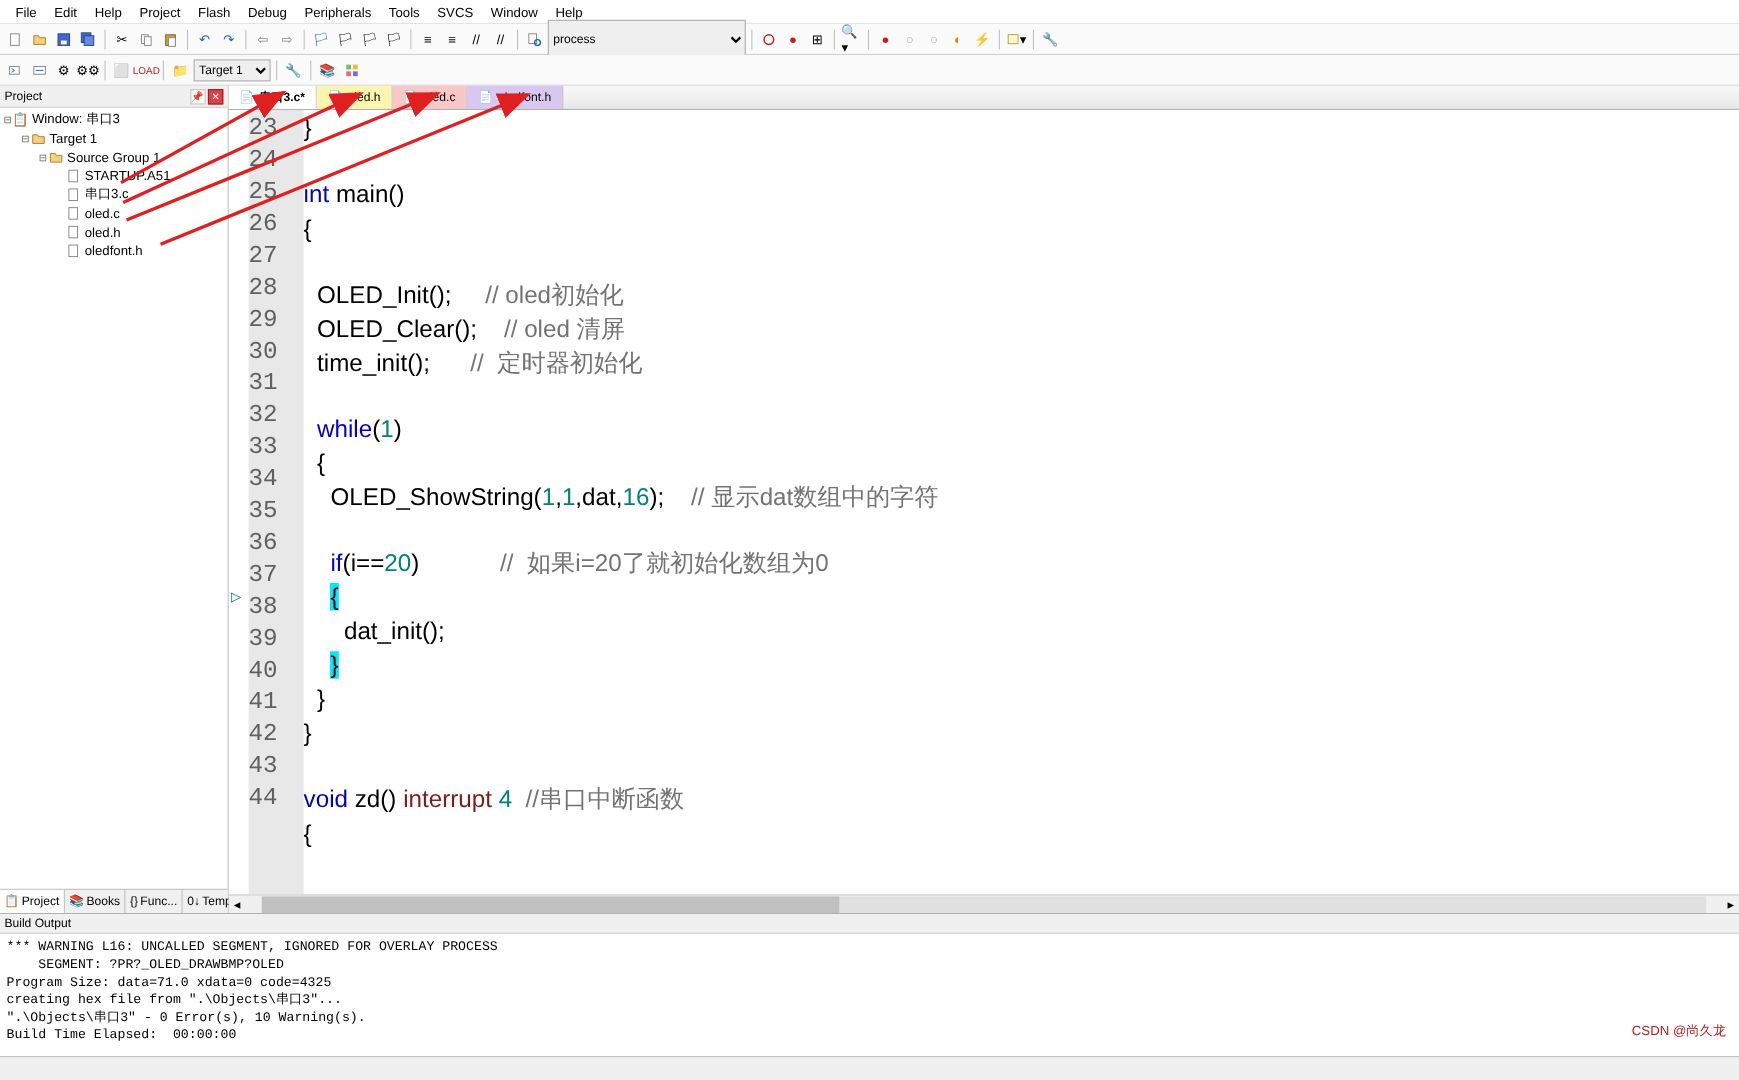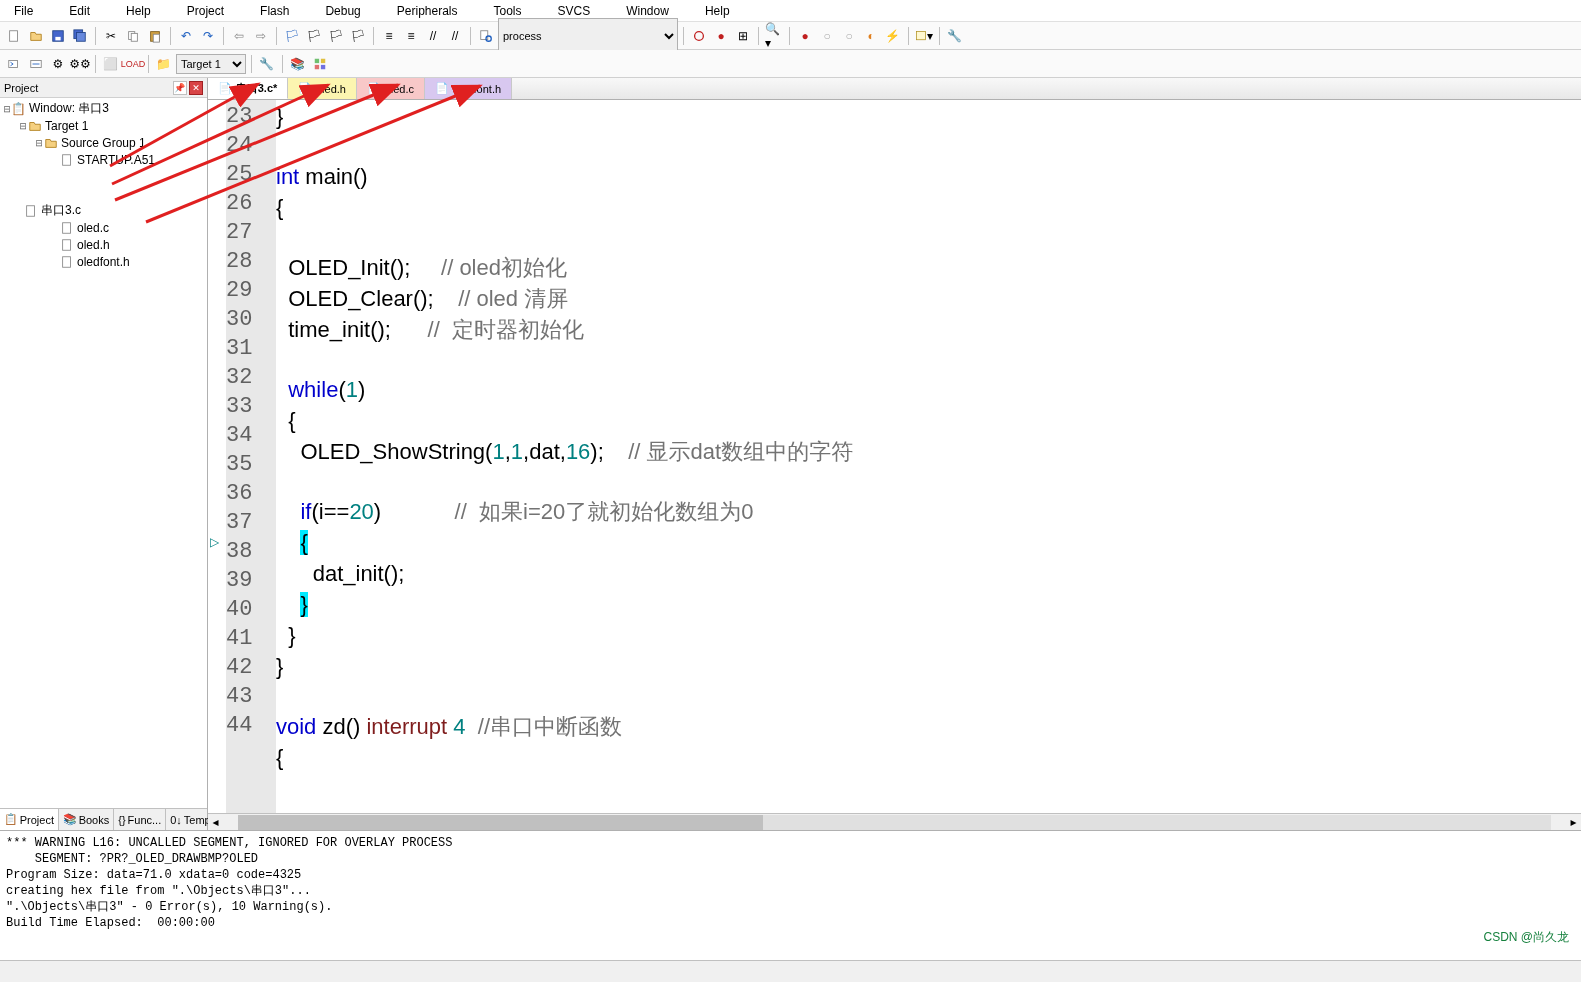--- a/index.html
+++ b/index.html
@@ -1,17 +1,17 @@
 <!DOCTYPE html>
 <html><head>
 <meta charset="utf-8">
 <style>
 * { margin:0; padding:0; box-sizing:border-box; font-family:"Microsoft YaHei",Tahoma,sans-serif; }
 body { font-size:12px; background:#f5f5f5; color:#000; width:1581px; height:982px; display:flex; flex-direction:column; overflow:hidden; position:relative; }
-.menu-bar { background:#fff; border-bottom:1px solid #e0e0e0; height:22px; display:flex; align-items:center; padding:0 6px; gap:20px; }
+.menu-bar { background:#fff; border-bottom:1px solid #e0e0e0; height:22px; display:flex; align-items:center; padding:0 6px; gap:0; }
 .menu-item { padding:2px 8px; cursor:pointer; }
 .toolbar { background:#fafafa; border-bottom:1px solid #d0d0d0; height:28px; display:flex; align-items:center; padding:0 4px; gap:2px; }
 .tb-btn { width:20px; height:20px; display:inline-flex; align-items:center; justify-content:center; border:1px solid transparent; cursor:pointer; border-radius:2px; }
 .tb-sep { width:1px; height:18px; background:#c0c0c0; margin:0 3px; }
 .tb-combo { height:36px; width:180px; border:1px solid #b0b0b0; font-size:11px; }
 .tb-combo-sm { height:20px; width:70px; border:1px solid #b0b0b0; font-size:11px; }
 .main-row { flex:1; display:flex; min-height:0; }
 .sidebar { width:208px; background:#fff; border-right:1px solid #b0b0b0; display:flex; flex-direction:column; }
 .panel-title { background:#f0f0f0; border-bottom:1px solid #d0d0d0; height:20px; display:flex; align-items:center; padding:0 4px; font-size:11px; }
 .panel-title .spacer { flex:1; }
@@ -42,21 +42,21 @@
 .interrupt { color:#7f1d1d; }
 .scroll-h { height:17px; background:#f0f0f0; border-top:1px solid #c0c0c0; display:flex; align-items:center; }
 .scroll-h .track { flex:1; height:15px; background:#e0e0e0; position:relative; margin:0 15px; }
 .scroll-h .thumb { position:absolute; left:0; width:40%; height:100%; background:#c0c0c0; }
 .build-output { background:#fff; border-top:1px solid #b0b0b0; display:flex; flex-direction:column; }
 .build-title { background:#f0f0f0; height:18px; display:flex; align-items:center; padding:0 4px; font-size:11px; border-bottom:1px solid #d0d0d0; }
 .build-text { font-family:"Courier New",monospace; font-size:12px; padding:4px 6px; white-space:pre; line-height:16px; flex:1; overflow:auto; }
 .status-bar { height:22px; background:#f0f0f0; border-top:1px solid #c0c0c0; }
 .arrow-overlay { position:absolute; pointer-events:none; z-index:100; }
 svg.icn { width:14px; height:14px; }
-.watermark { position:absolute; right:12px; bottom:36px; color:#15803d; font-size:12px; pointer-events:none; }
+.watermark { position:absolute; right:12px; bottom:36px; color:#b91c1c; font-size:12px; pointer-events:none; }
 </style>
 </head>
 <body>
 
 <div class="menu-bar">
   <span class="menu-item">File</span>
   <span class="menu-item">Edit</span>
   <span class="menu-item">Help</span>
   <span class="menu-item">Project</span>
   <span class="menu-item">Flash</span>
@@ -222,21 +222,21 @@
         <span>Source Group 1</span>
       </div>
       <div class="tree-node" style="padding-left:60px;">
         <span class="tree-icon">
             <svg class="icn" viewBox="0 0 16 16">
               <rect x="3" y="2" width="9" height="12" fill="#fff" stroke="#888"></rect>
             </svg>
           </span>
         <span>STARTUP.A51</span>
       </div>
-      <div class="tree-node" style="padding-left:24px;margin-top:34px;">
+      <div class="tree-node" style="padding-left:60px;">
         <span class="tree-icon">
             <svg class="icn" viewBox="0 0 16 16">
               <rect x="3" y="2" width="9" height="12" fill="#fff" stroke="#888"></rect>
             </svg>
           </span>
         <span>串口3.c</span>
       </div>
       <div class="tree-node" style="padding-left:60px;">
         <span class="tree-icon">
             <svg class="icn" viewBox="0 0 16 16">
@@ -333,20 +333,21 @@
       <span style="width:15px;text-align:center;">◂</span>
       <div class="track">
           <div class="thumb"></div>
         </div>
       <span style="width:15px;text-align:center;">▸</span>
     </div>
   </div>
 </div>
 
 <div class="build-output" style="height:130px;">
+  <div class="build-title">Build Output</div>
   <div class="build-text">*** WARNING L16: UNCALLED SEGMENT, IGNORED FOR OVERLAY PROCESS
     SEGMENT: ?PR?_OLED_DRAWBMP?OLED
 Program Size: data=71.0 xdata=0 code=4325
 creating hex file from ".\Objects\串口3"...
 ".\Objects\串口3" - 0 Error(s), 10 Warning(s).
 Build Time Elapsed:  00:00:00</div>
 </div>
 
 <div class="status-bar"></div>
 

